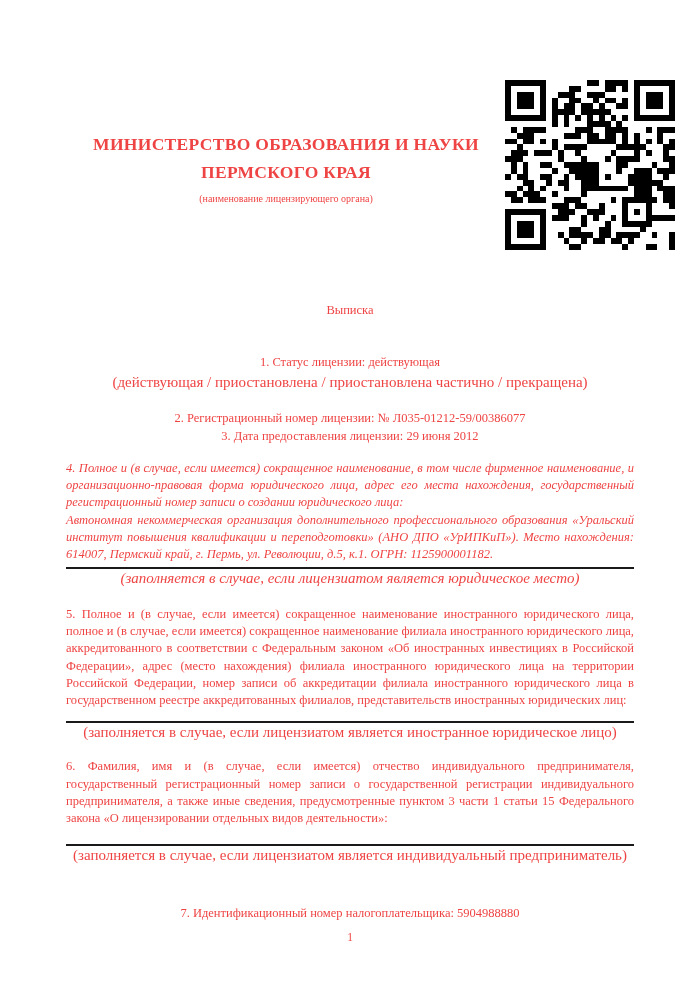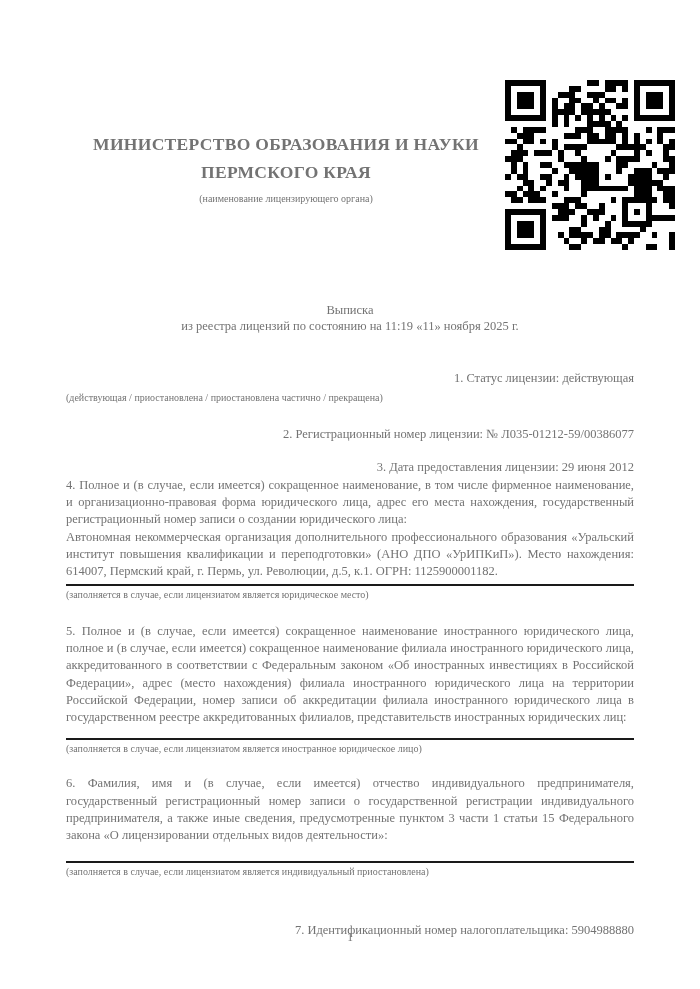--- a/index.html
+++ b/index.html
@@ -2,21 +2,21 @@
 <html><head>
 <meta charset="utf-8">
 <style>
   html, body { margin: 0; padding: 0; background: #ffffff; }
   .page {
     position: relative;
     width: 700px;
     height: 989px;
     background: #ffffff;
     font-family: "Liberation Serif", "DejaVu Serif", serif;
-    color: #737373;
+    color: #ef4444;
     overflow: hidden;
     box-sizing: border-box;
   }
   .header { position: relative; height: 250px; }
   .header-text {
     position: absolute;
     left: 66px;
     top: 130px;
     width: 440px;
     text-align: center;
@@ -31,28 +31,28 @@
   .qr {
     position: absolute;
     top: 80px;
     right: 25px;
     width: 170px;
     height: 170px;
   }
   .content { padding: 0 66px; }
   .doc-title { text-align: center; margin-top: 52px; font-size: 12.5px; line-height: 16px; }
   .item { font-size: 12.5px; line-height: 17.3px; }
-  .plain { text-align: right; }
+  .plain { text-align: center; }
   .just { text-align: justify; }
-  .small-note { font-size: 10px; text-align: left; line-height: 12px; }
+  .small-note { font-size: 15px; text-align: center; line-height: 12px; }
   .mt-item1 { margin-top: 36px; }
   .note1 { margin-top: 5px; }
   .mt-item2 { margin-top: 22px; }
-  .mt-item3 { margin-top: 15px; }
-  .mt-item4 { margin-top: 1px; }
+  .mt-item3 { }
+  .mt-item4 { margin-top: 15px; font-style: italic; }
   .mt-item5 { margin-top: 22px; }
   .mt-item6 { margin-top: 20px; }
   .mt-item7 { margin-top: 44px; }
   .rule { border-top: 2px solid #1a1a1a; margin-top: 3px; }
   .rule-gap { margin-top: 12px; }
   .rule-gap-lg { margin-top: 16px; }
   .rule-caption { margin-top: 3px; }
   .page-number {
     position: absolute;
     bottom: 46px;
@@ -486,21 +486,20 @@
           <rect x="24" y="28" width="1" height="1" fill="#000000"></rect>
           <rect x="25" y="28" width="1" height="1" fill="#000000"></rect>
           <rect x="28" y="28" width="1" height="1" fill="#000000"></rect>
         </svg></div>
   </div>
 
   <div class="content">
 
     <div class="doc-title">
       <div>Выписка</div>
-      <div>из реестра лицензий по состоянию на 11:19 «11» ноября 2025 г.</div>
     </div>
 
     <div class="item plain mt-item1">1. Статус лицензии: действующая</div>
     <div class="small-note note1">(действующая / приостановлена / приостановлена частично / прекращена)</div>
 
     <div class="item plain mt-item2">2. Регистрационный номер лицензии: № Л035-01212-59/00386077</div>
 
     <div class="item plain mt-item3">3. Дата предоставления лицензии: 29 июня 2012</div>
 
     <div class="mt-item4">
@@ -512,21 +511,21 @@
 
     <div class="mt-item5">
       <div class="item just">5. Полное и (в случае, если имеется) сокращенное наименование иностранного юридического лица, полное и (в случае, если имеется) сокращенное наименование филиала иностранного юридического лица, аккредитованного в соответствии с Федеральным законом «Об иностранных инвестициях в Российской Федерации», адрес (место нахождения) филиала иностранного юридического лица на территории Российской Федерации, номер записи об аккредитации филиала иностранного юридического лица в государственном реестре аккредитованных филиалов, представительств иностранных юридических лиц:</div>
       <div class="rule rule-gap"></div>
       <div class="small-note rule-caption">(заполняется в случае, если лицензиатом является иностранное юридическое лицо)</div>
     </div>
 
     <div class="mt-item6">
       <div class="item just">6. Фамилия, имя и (в случае, если имеется) отчество индивидуального предпринимателя, государственный регистрационный номер записи о государственной регистрации индивидуального предпринимателя, а также иные сведения, предусмотренные пунктом 3 части 1 статьи 15 Федерального закона «О лицензировании отдельных видов деятельности»:</div>
       <div class="rule rule-gap-lg"></div>
-      <div class="small-note rule-caption">(заполняется в случае, если лицензиатом является индивидуальный приостановлена)</div>
+      <div class="small-note rule-caption">(заполняется в случае, если лицензиатом является индивидуальный предприниматель)</div>
     </div>
 
     <div class="item plain mt-item7">7. Идентификационный номер налогоплательщика: 5904988880</div>
 
   </div>
 
   <div class="page-number">1</div>
 
 </div>
 

